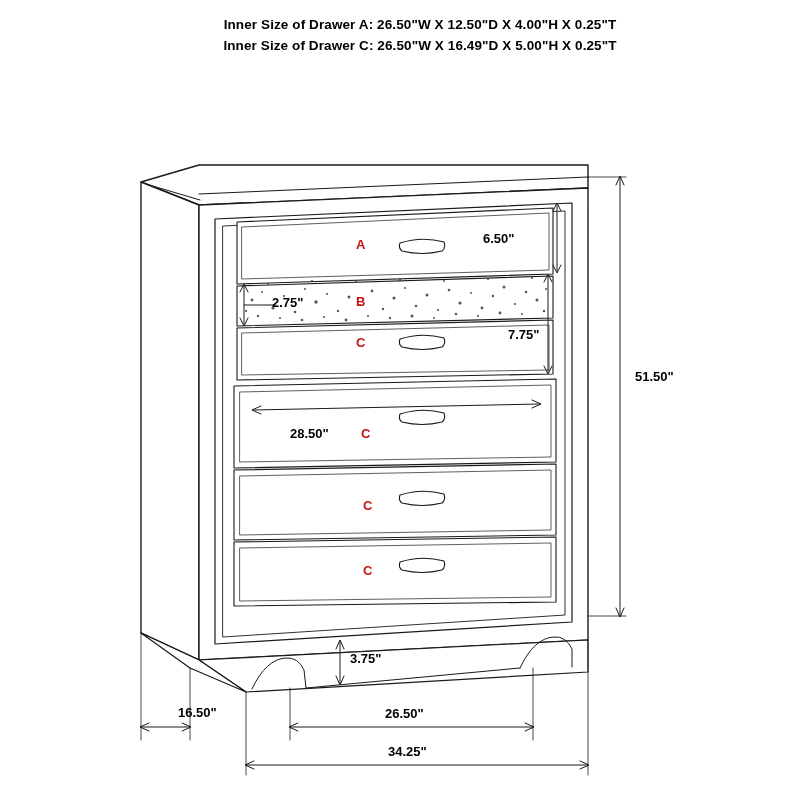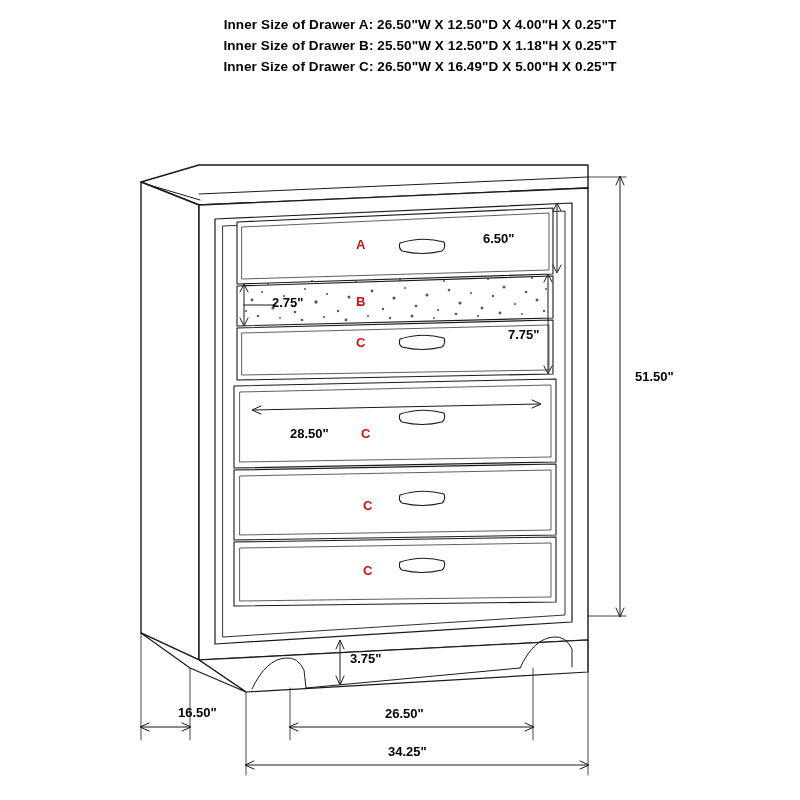--- a/index.html
+++ b/index.html
@@ -202,21 +202,20 @@
 
       <path d="M246,765 L588,765"></path>
       <path d="M254,761 L245,765 L254,769"></path>
       <path d="M580,761 L589,765 L580,769"></path>
     </g>
   </g>
 </svg>
 
 <div class="spec-lines">
   <div class="spec-line">Inner Size of Drawer A: 26.50"W X 12.50"D X 4.00"H X 0.25"T</div>
-  <div class="spec-line">Inner Size of Drawer B: 25.50"W X 12.50"D X 1.18"H X 0.25"T</div>
   <div class="spec-line">Inner Size of Drawer C: 26.50"W X 16.49"D X 5.00"H X 0.25"T</div>
 </div>
 
 <div class="dim-label" style="left:483px; top:231px;">6.50"</div>
 <div class="dim-label" style="left:272px; top:295px;">2.75"</div>
 <div class="dim-label" style="left:508px; top:327px;">7.75"</div>
 <div class="dim-label" style="left:290px; top:426px;">28.50"</div>
 <div class="dim-label" style="left:635px; top:369px;">51.50"</div>
 <div class="dim-label" style="left:350px; top:651px;">3.75"</div>
 <div class="dim-label" style="left:178px; top:705px;">16.50"</div>

